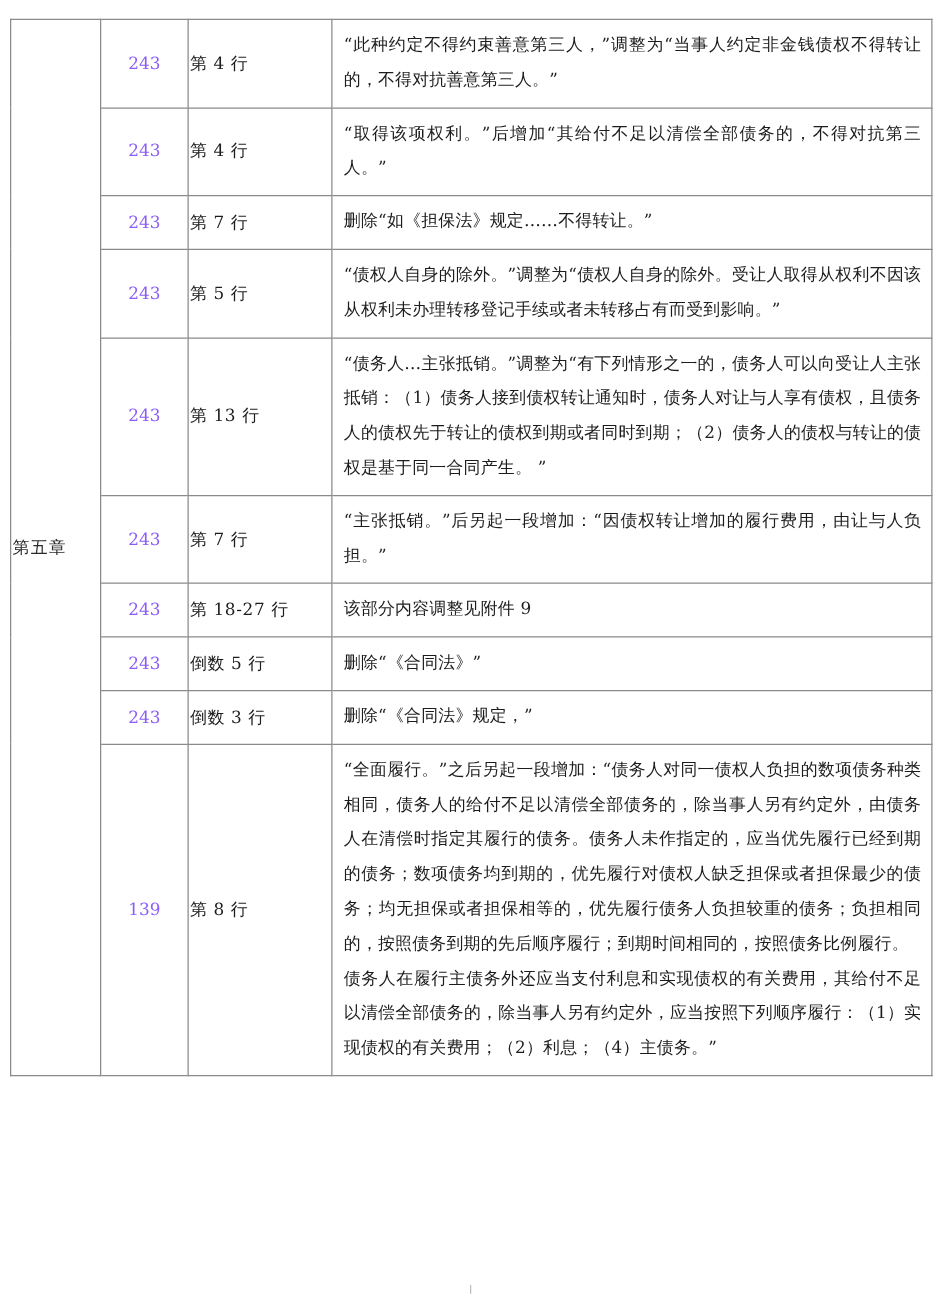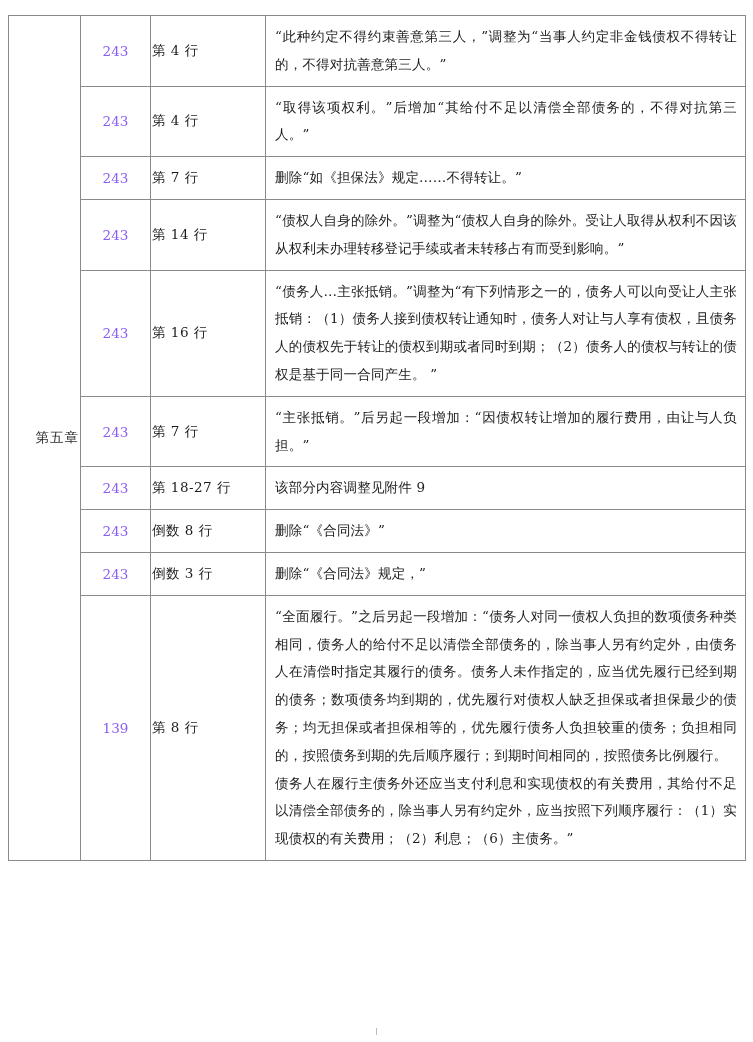--- a/index.html
+++ b/index.html
@@ -32,21 +32,21 @@
     border: 1px solid #8a8a8a;
     vertical-align: middle;
     background: #ffffff;
   }
   col.c-chapter { width: 72px; }
   col.c-page    { width: 70px; }
   col.c-line    { width: 115px; }
   col.c-content { width: 480px; }
 
   td.chapter-cell {
-    text-align: right;
+    text-align: left;
     font-size: 13.5px;
     letter-spacing: 1px;
     color: #2b2b2b;
   }
   td.page-cell {
     text-align: center;
     font-size: 13.5px;
     font-family: "DejaVu Serif", "Liberation Serif", serif;
     color: #8b5cf6;
   }
@@ -105,60 +105,60 @@
       </tr>
 
       <tr>
         <td class="page-cell">243</td>
         <td class="line-cell">第 7 行</td>
         <td class="content-cell">删除“如《担保法》规定……不得转让。”</td>
       </tr>
 
       <tr>
         <td class="page-cell">243</td>
-        <td class="line-cell">第 14 行</td>
+        <td class="line-cell">第 5 行</td>
         <td class="content-cell">“债权人自身的除外。”调整为“债权人自身的除外。受让人取得从权利不因该从权利未办理转移登记手续或者未转移占有而受到影响。”</td>
       </tr>
 
       <tr>
         <td class="page-cell">243</td>
-        <td class="line-cell">第 16 行</td>
+        <td class="line-cell">第 13 行</td>
         <td class="content-cell">“债务人…主张抵销。”调整为“有下列情形之一的，债务人可以向受让人主张抵销：（1）债务人接到债权转让通知时，债务人对让与人享有债权，且债务人的债权先于转让的债权到期或者同时到期；（2）债务人的债权与转让的债权是基于同一合同产生。 ”</td>
       </tr>
 
       <tr>
         <td class="page-cell">243</td>
         <td class="line-cell">第 7 行</td>
         <td class="content-cell">“主张抵销。”后另起一段增加：“因债权转让增加的履行费用，由让与人负担。”</td>
       </tr>
 
       <tr>
         <td class="page-cell">243</td>
         <td class="line-cell">第 18-27 行</td>
         <td class="content-cell">该部分内容调整见附件 9</td>
       </tr>
 
       <tr>
         <td class="page-cell">243</td>
-        <td class="line-cell">倒数 8 行</td>
+        <td class="line-cell">倒数 5 行</td>
         <td class="content-cell">删除“《合同法》”</td>
       </tr>
 
       <tr>
         <td class="page-cell">243</td>
         <td class="line-cell">倒数 3 行</td>
         <td class="content-cell">删除“《合同法》规定，”</td>
       </tr>
 
       <tr>
         <td class="page-cell">139</td>
         <td class="line-cell">第 8 行</td>
         <td class="content-cell">
           <p>“全面履行。”之后另起一段增加：“债务人对同一债权人负担的数项债务种类相同，债务人的给付不足以清偿全部债务的，除当事人另有约定外，由债务人在清偿时指定其履行的债务。债务人未作指定的，应当优先履行已经到期的债务；数项债务均到期的，优先履行对债权人缺乏担保或者担保最少的债务；均无担保或者担保相等的，优先履行债务人负担较重的债务；负担相同的，按照债务到期的先后顺序履行；到期时间相同的，按照债务比例履行。</p>
-          <p>债务人在履行主债务外还应当支付利息和实现债权的有关费用，其给付不足以清偿全部债务的，除当事人另有约定外，应当按照下列顺序履行：（1）实现债权的有关费用；（2）利息；（6）主债务。”</p>
+          <p>债务人在履行主债务外还应当支付利息和实现债权的有关费用，其给付不足以清偿全部债务的，除当事人另有约定外，应当按照下列顺序履行：（1）实现债权的有关费用；（2）利息；（4）主债务。”</p>
         </td>
       </tr>
 
     </tbody>
   </table>
 
   <div class="footer-mark"></div>
 
 </div>
 

